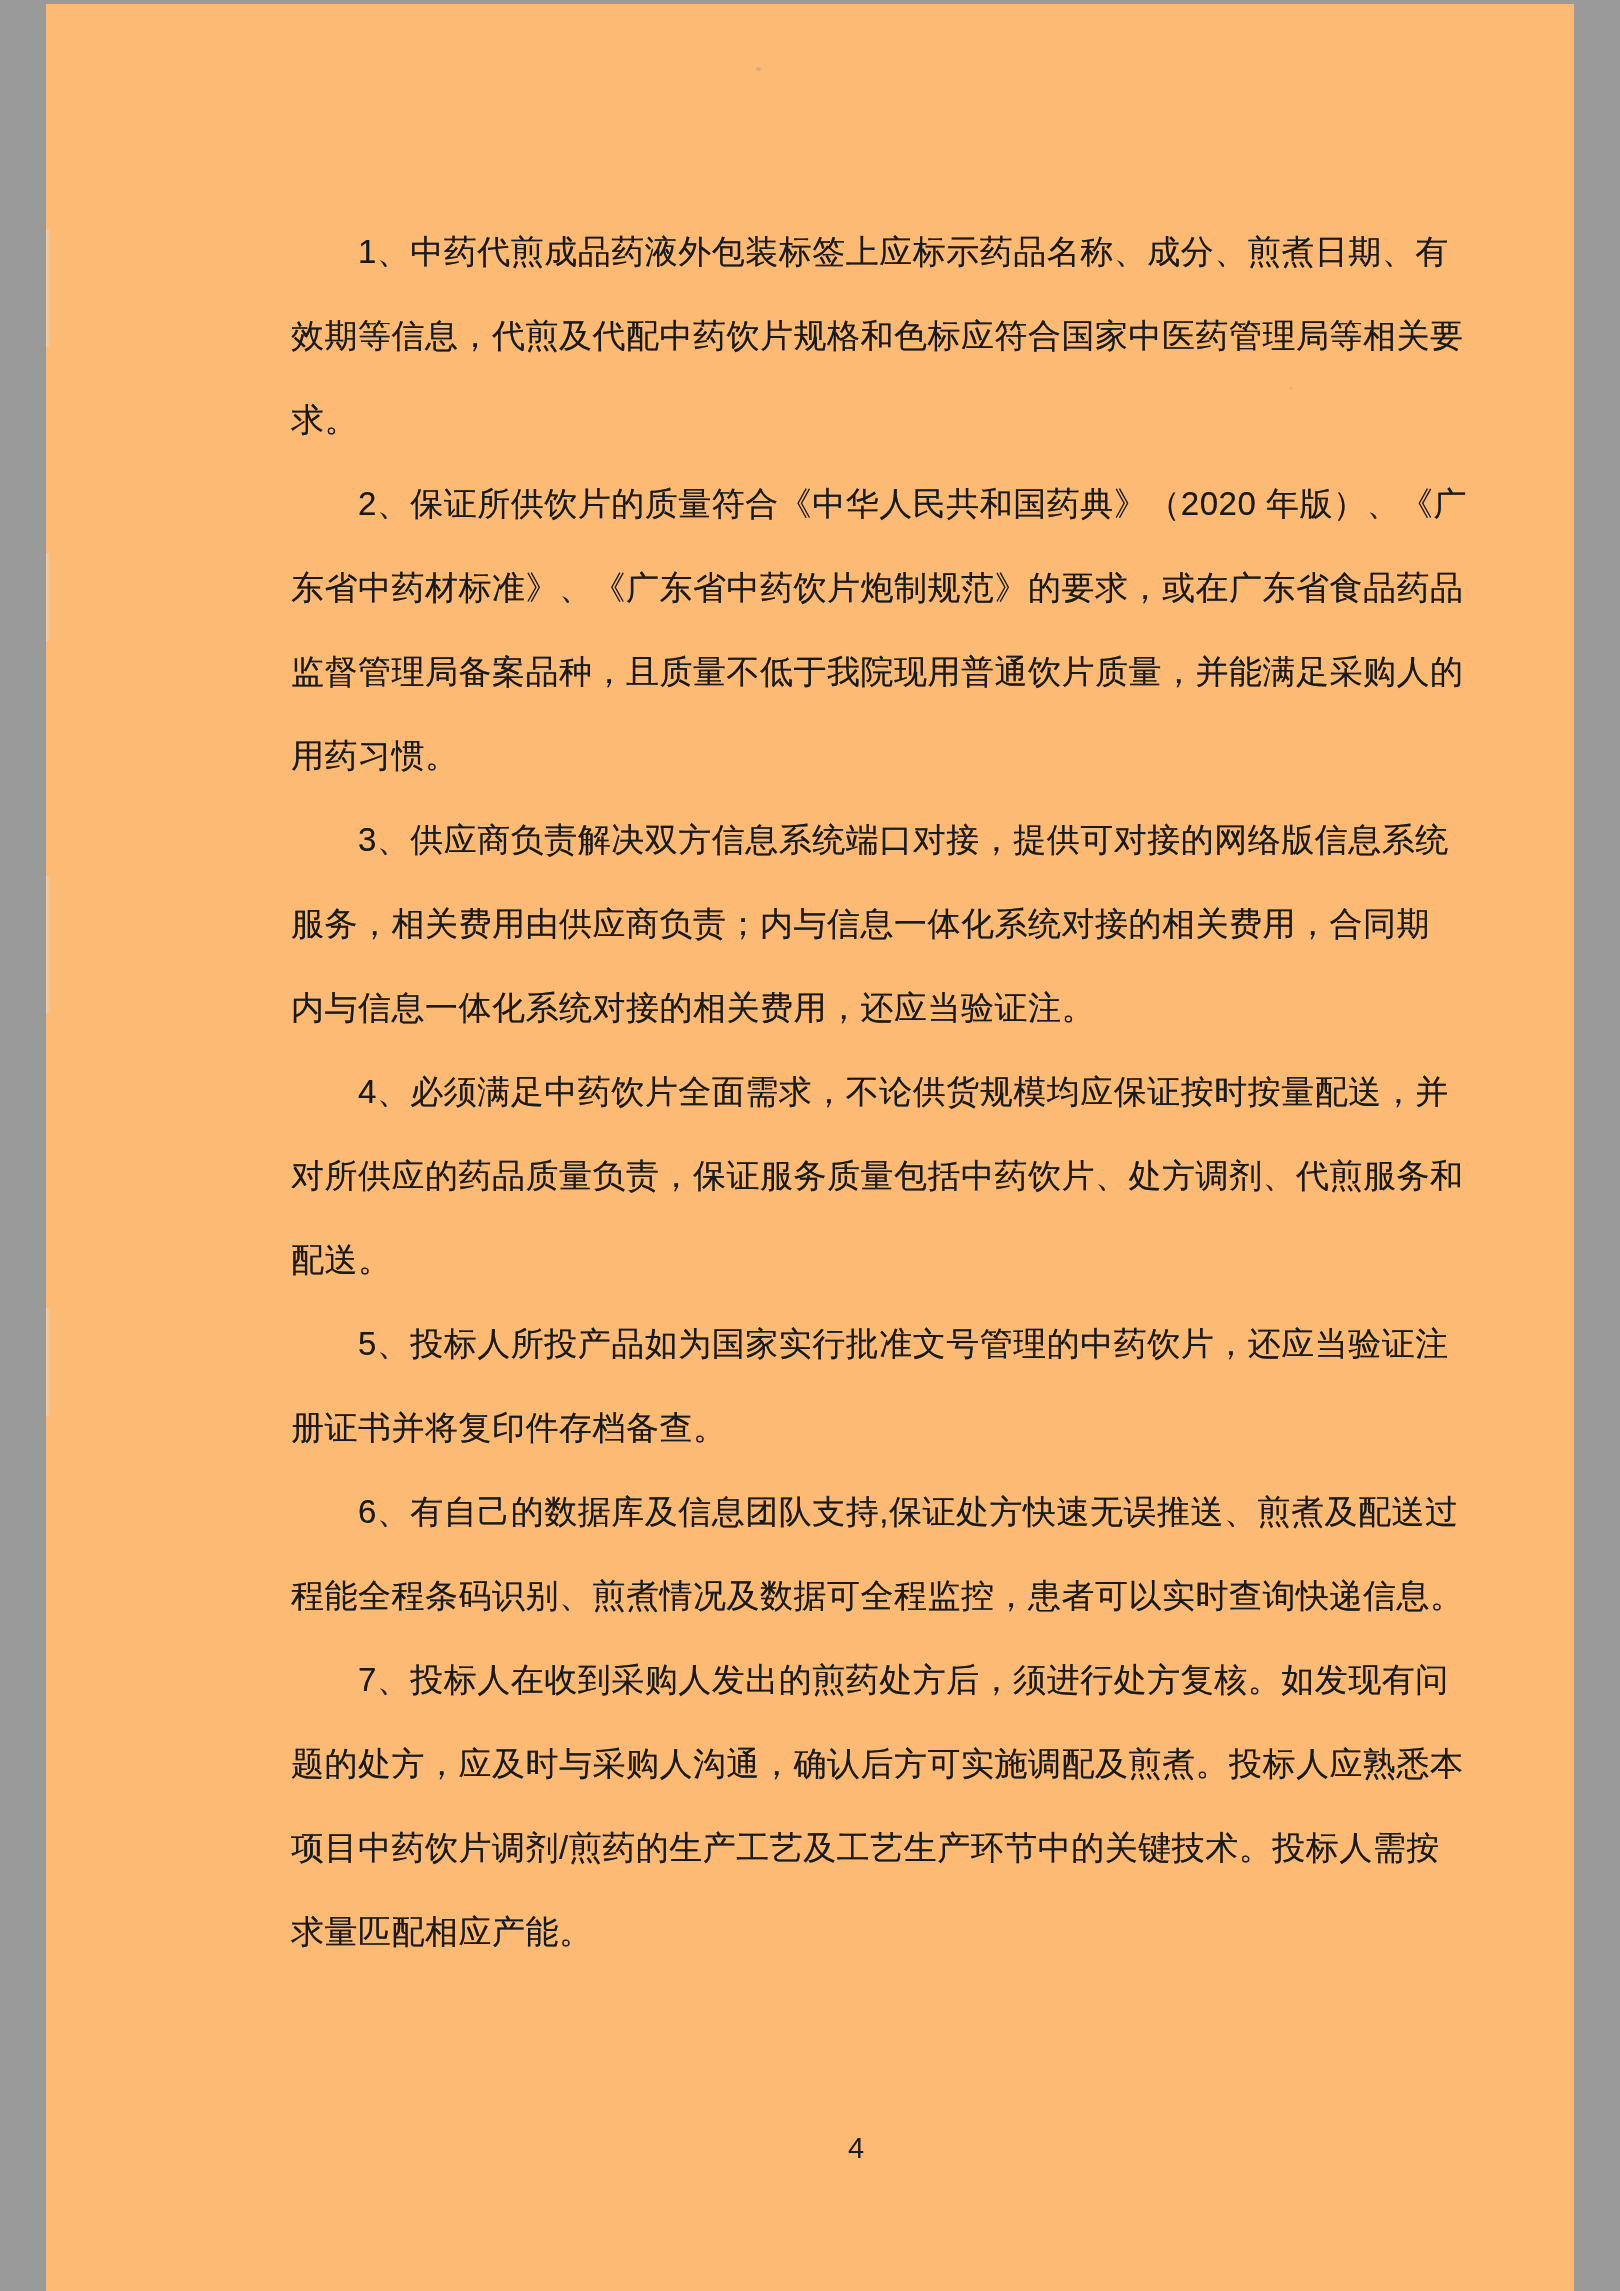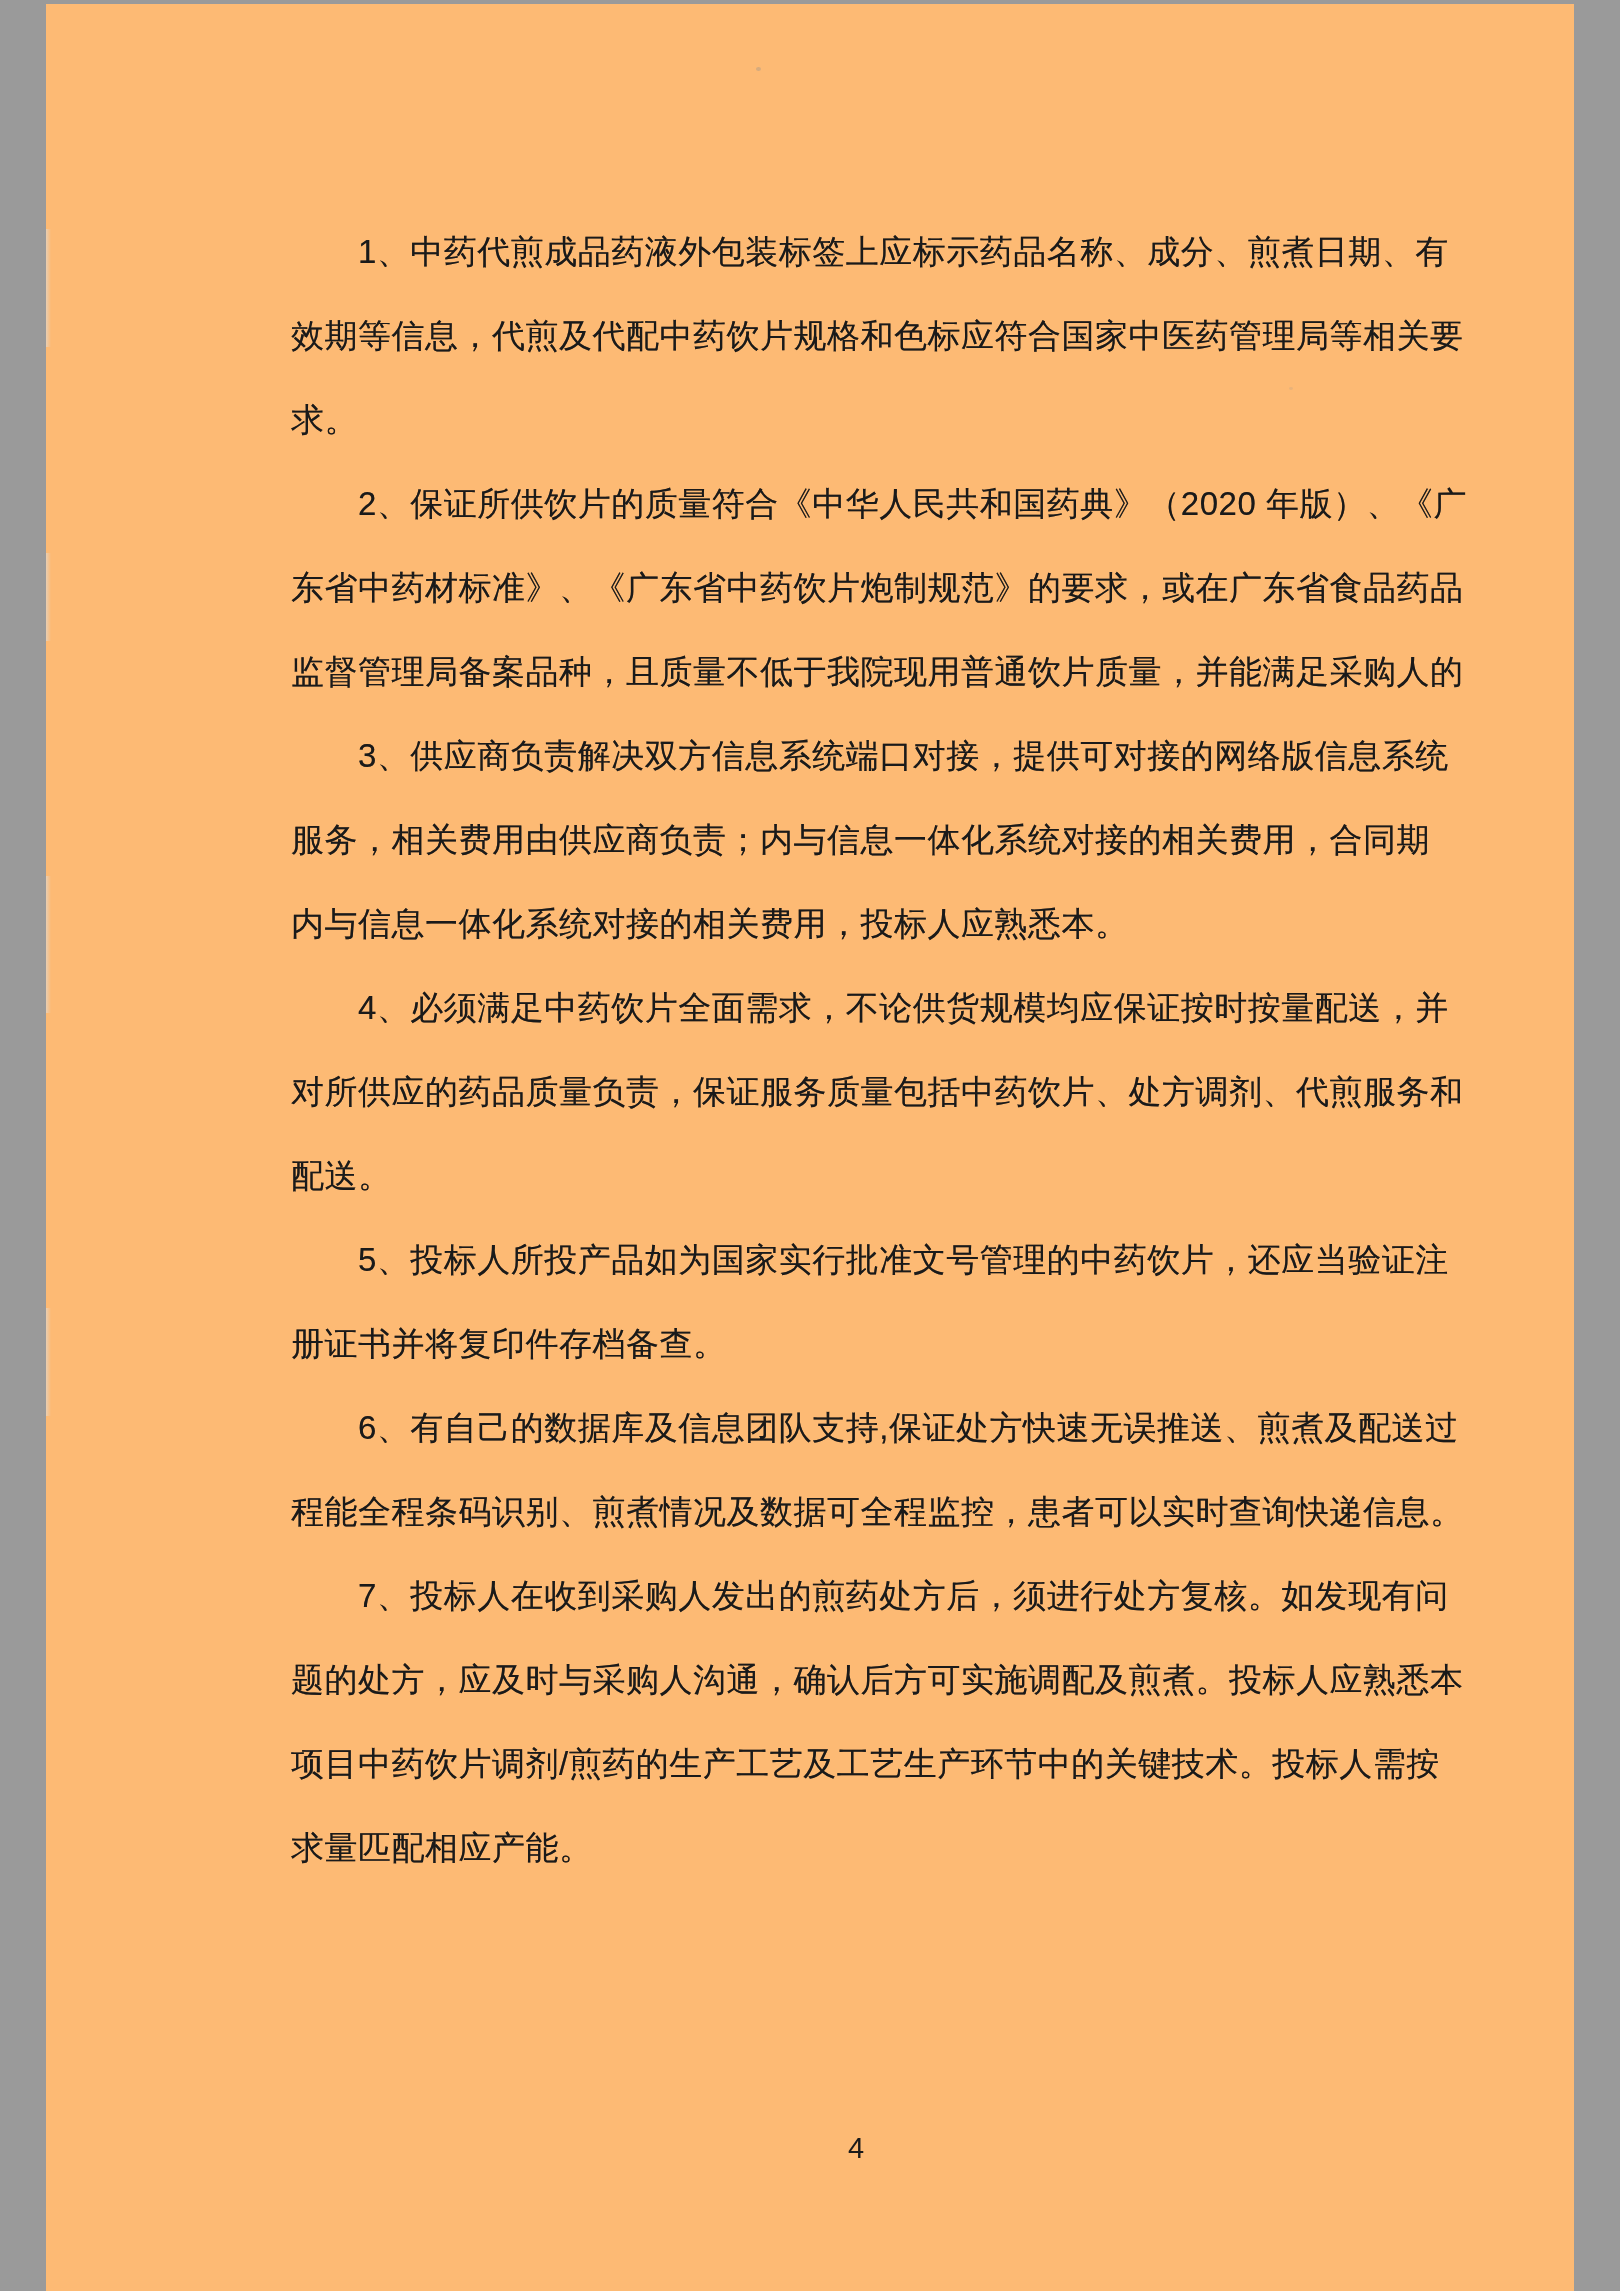--- a/index.html
+++ b/index.html
@@ -79,23 +79,24 @@
   <div class="speck s1"></div>
   <div class="speck s2"></div>
 
   <div class="doc-body" id="doc-body">
       <div class="line first">1、中药代煎成品药液外包装标签上应标示药品名称、成分、煎煮日期、有</div>
       <div class="line">效期等信息，代煎及代配中药饮片规格和色标应符合国家中医药管理局等相关要</div>
       <div class="line">求。</div>
       <div class="line first">2、保证所供饮片的质量符合《中华人民共和国药典》（2020 年版）、《广</div>
       <div class="line">东省中药材标准》、《广东省中药饮片炮制规范》的要求，或在广东省食品药品</div>
       <div class="line">监督管理局备案品种，且质量不低于我院现用普通饮片质量，并能满足采购人的</div>
+      <div class="line">用药习惯。</div>
       <div class="line first">3、供应商负责解决双方信息系统端口对接，提供可对接的网络版信息系统</div>
       <div class="line">服务，相关费用由供应商负责；内与信息一体化系统对接的相关费用，合同期</div>
-      <div class="line">内与信息一体化系统对接的相关费用，投标人应熟悉本。</div>
+      <div class="line">内与信息一体化系统对接的相关费用，还应当验证注。</div>
       <div class="line first">4、必须满足中药饮片全面需求，不论供货规模均应保证按时按量配送，并</div>
       <div class="line">对所供应的药品质量负责，保证服务质量包括中药饮片、处方调剂、代煎服务和</div>
       <div class="line">配送。</div>
       <div class="line first">5、投标人所投产品如为国家实行批准文号管理的中药饮片，还应当验证注</div>
       <div class="line">册证书并将复印件存档备查。</div>
       <div class="line first">6、有自己的数据库及信息团队支持,保证处方快速无误推送、煎煮及配送过</div>
       <div class="line">程能全程条码识别、煎煮情况及数据可全程监控，患者可以实时查询快递信息。</div>
       <div class="line first">7、投标人在收到采购人发出的煎药处方后，须进行处方复核。如发现有问</div>
       <div class="line">题的处方，应及时与采购人沟通，确认后方可实施调配及煎煮。投标人应熟悉本</div>
       <div class="line">项目中药饮片调剂/煎药的生产工艺及工艺生产环节中的关键技术。投标人需按</div>

